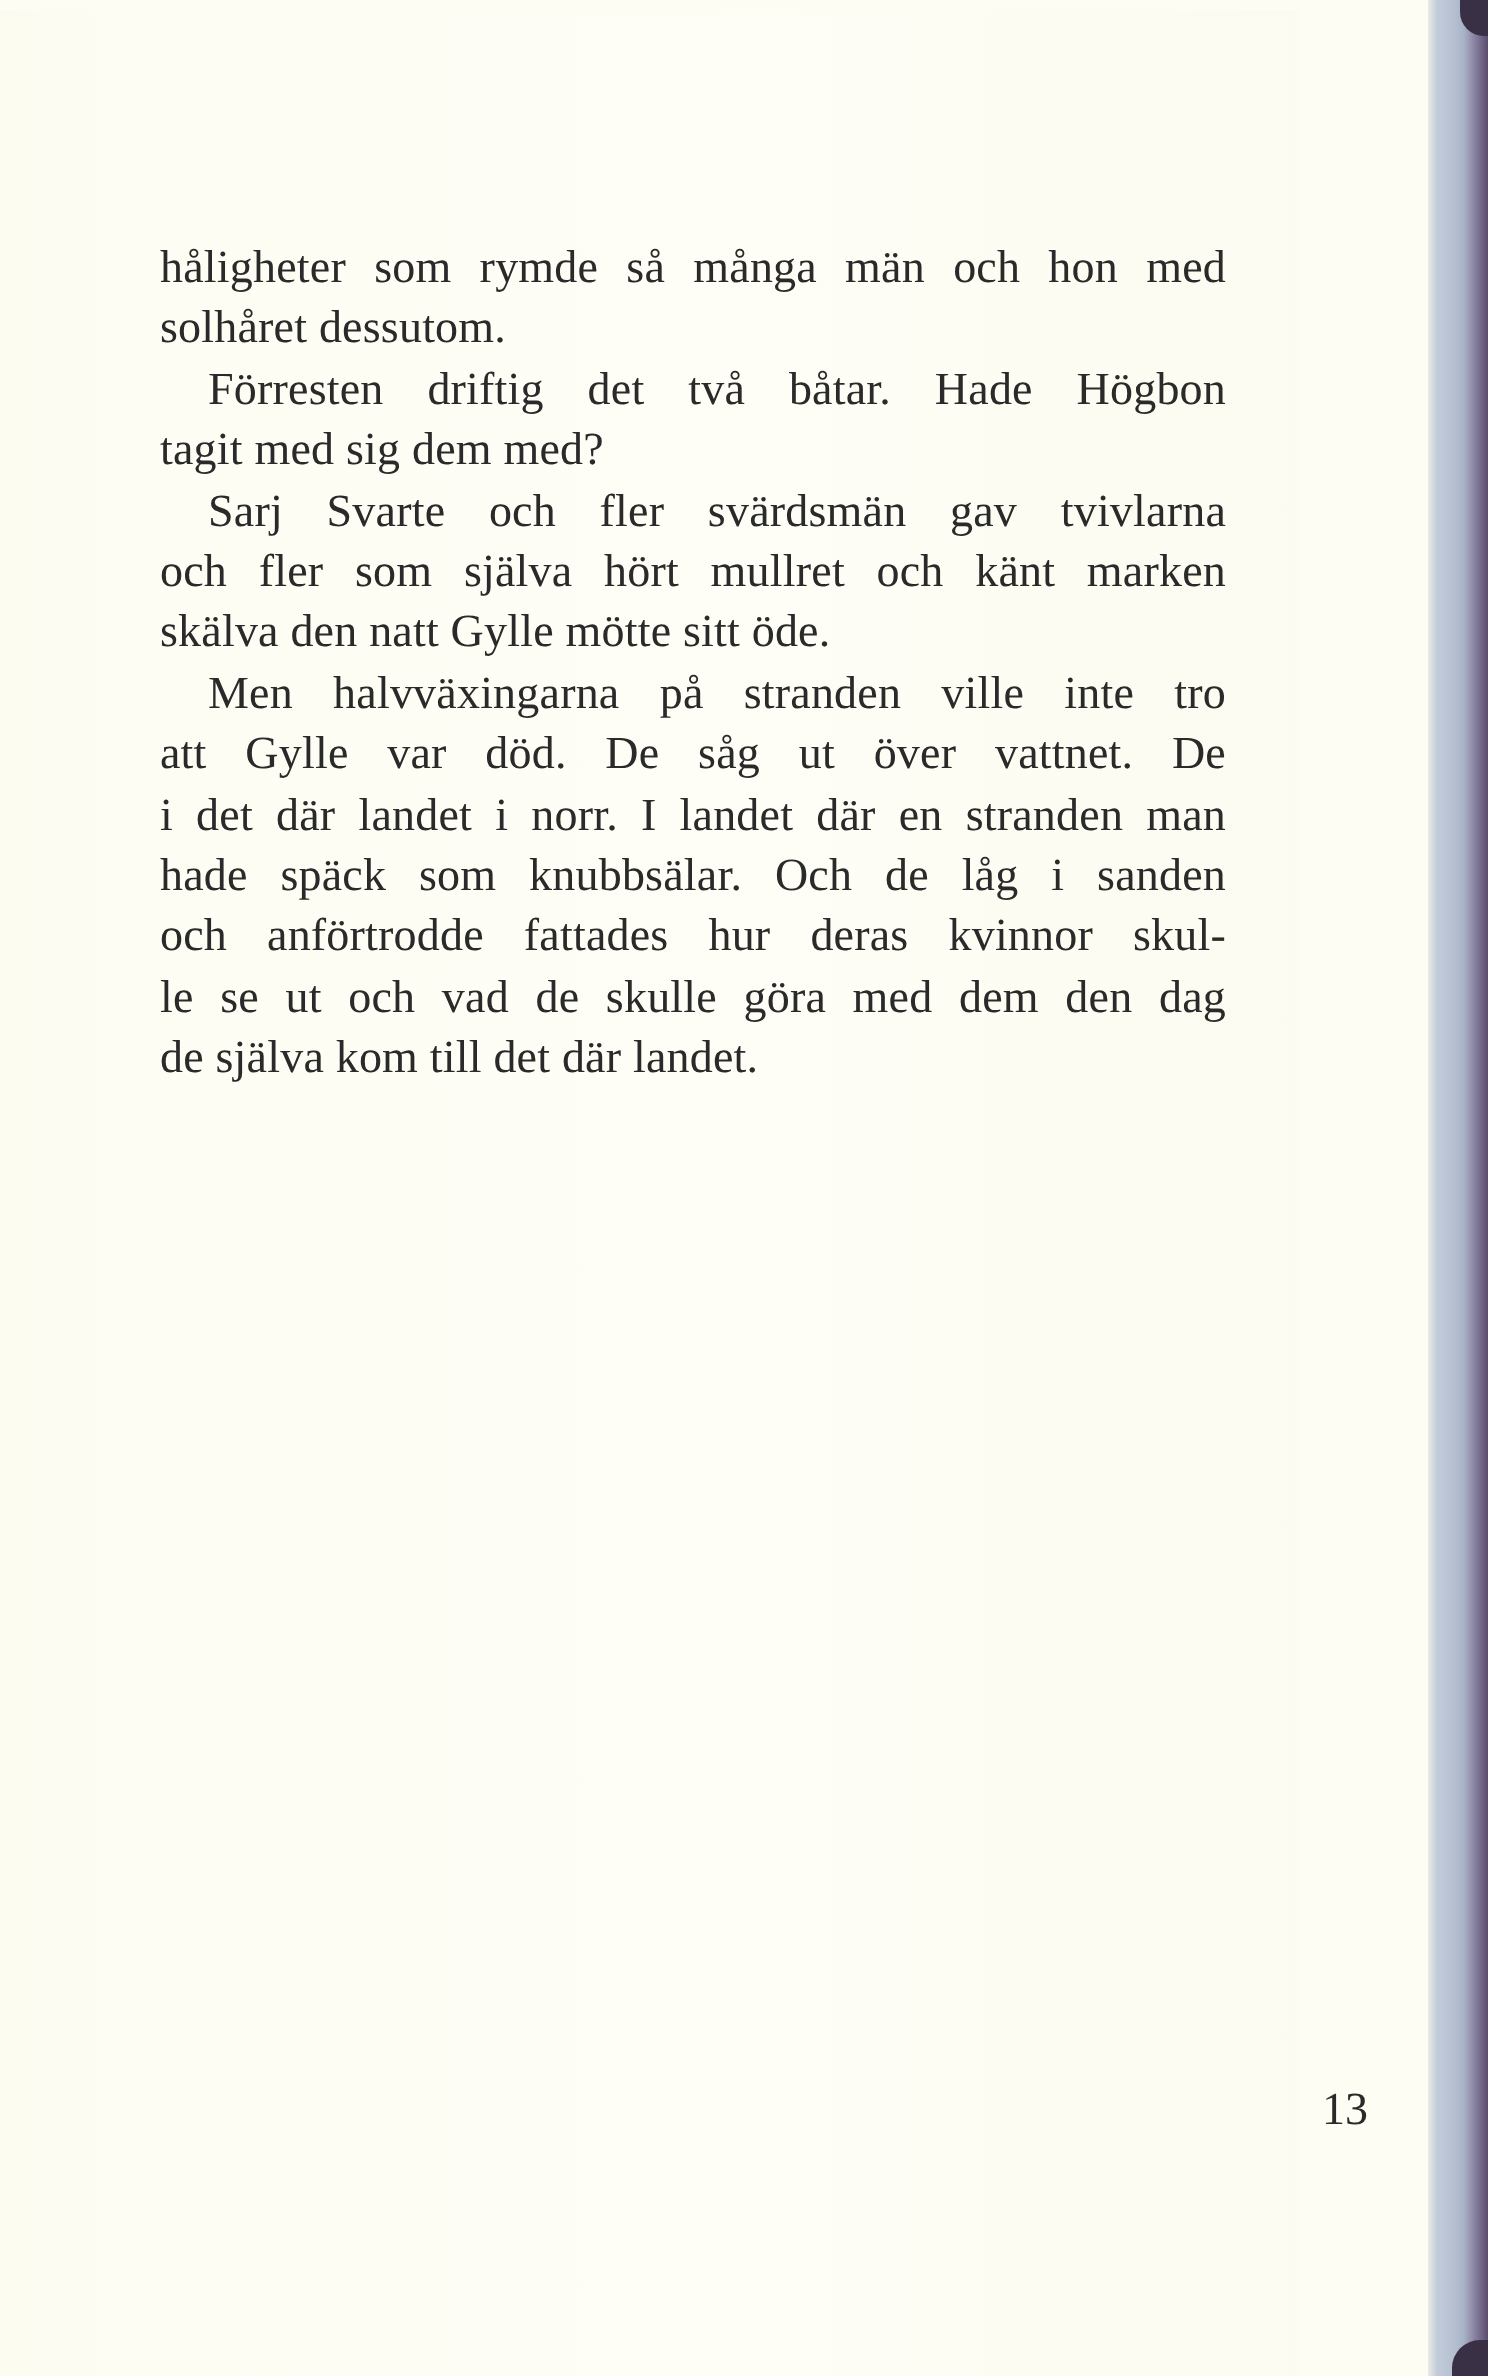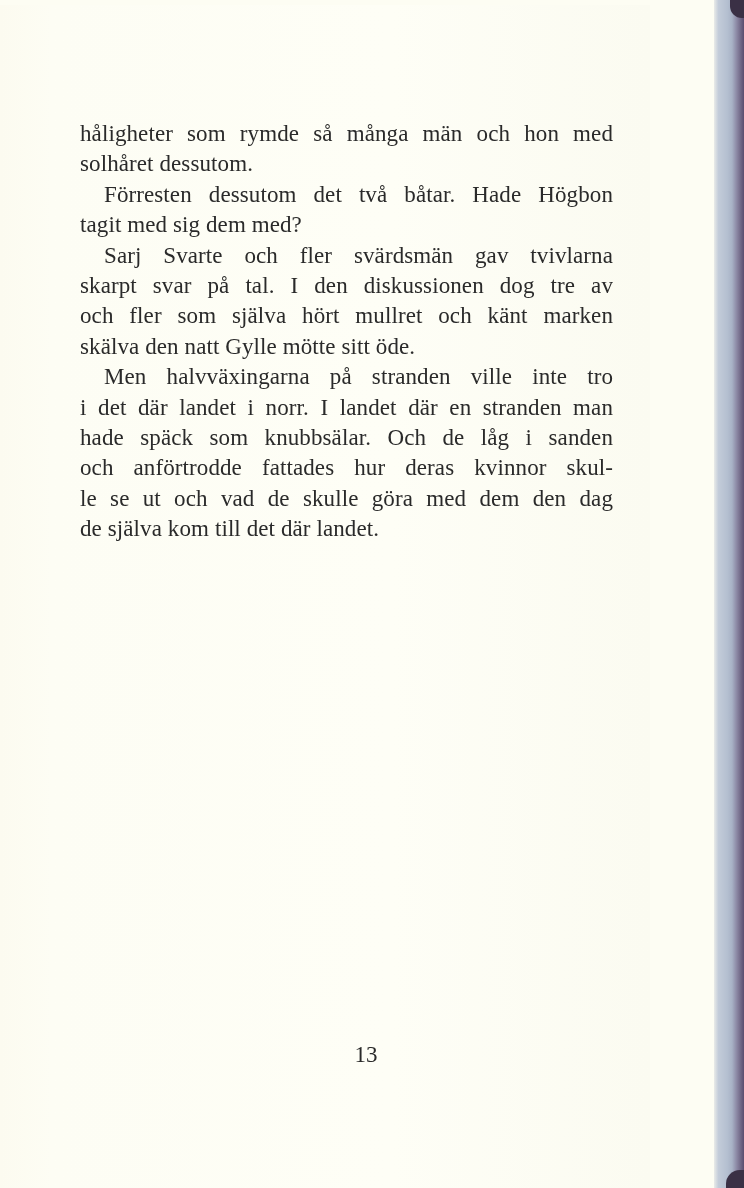--- a/index.html
+++ b/index.html
@@ -71,51 +71,50 @@
       text-align-last: left;
     }
     .line.indent {
       padding-left: 24px;
     }
     .page-number {
       position: absolute;
       left: 0;
       width: 684px;
       top: 1036px;
-      text-align: center;
+      text-align: right;
       font-size: 23px;
       line-height: 28px;
-      margin-left: 24px;
     }
   </style>
 </head>
 <body>
 
 <div class="page">
   <div class="text-block">
 
     <div>
       <span class="line">håligheter som rymde så många män och hon med</span>
       <span class="line last">solhåret dessutom.</span>
     </div>
 
     <div>
-      <span class="line indent">Förresten dessutom det två båtar. Hade Högbon</span>
+      <span class="line indent">Förresten driftig det två båtar. Hade Högbon</span>
       <span class="line last">tagit med sig dem med?</span>
     </div>
 
     <div>
       <span class="line indent">Sarj Svarte och fler svärdsmän gav tvivlarna</span>
-      <span class="line">skarpt svar på tal. I den diskussionen dog tre av</span>
       <span class="line">och fler som själva hört mullret och känt marken</span>
       <span class="line last">skälva den natt Gylle mötte sitt öde.</span>
     </div>
 
     <div>
       <span class="line indent">Men halvväxingarna på stranden ville inte tro</span>
+      <span class="line">att Gylle var död. De såg ut över vattnet. De</span>
       <span class="line">i det där landet i norr. I landet där en stranden man</span>
       <span class="line">hade späck som knubbsälar. Och de låg i sanden</span>
       <span class="line">och anförtrodde fattades hur deras kvinnor skul-</span>
       <span class="line">le se ut och vad de skulle göra med dem den dag</span>
       <span class="line last">de själva kom till det där landet.</span>
     </div>
   </div>
 
   <div class="page-number">13</div>
 </div>

